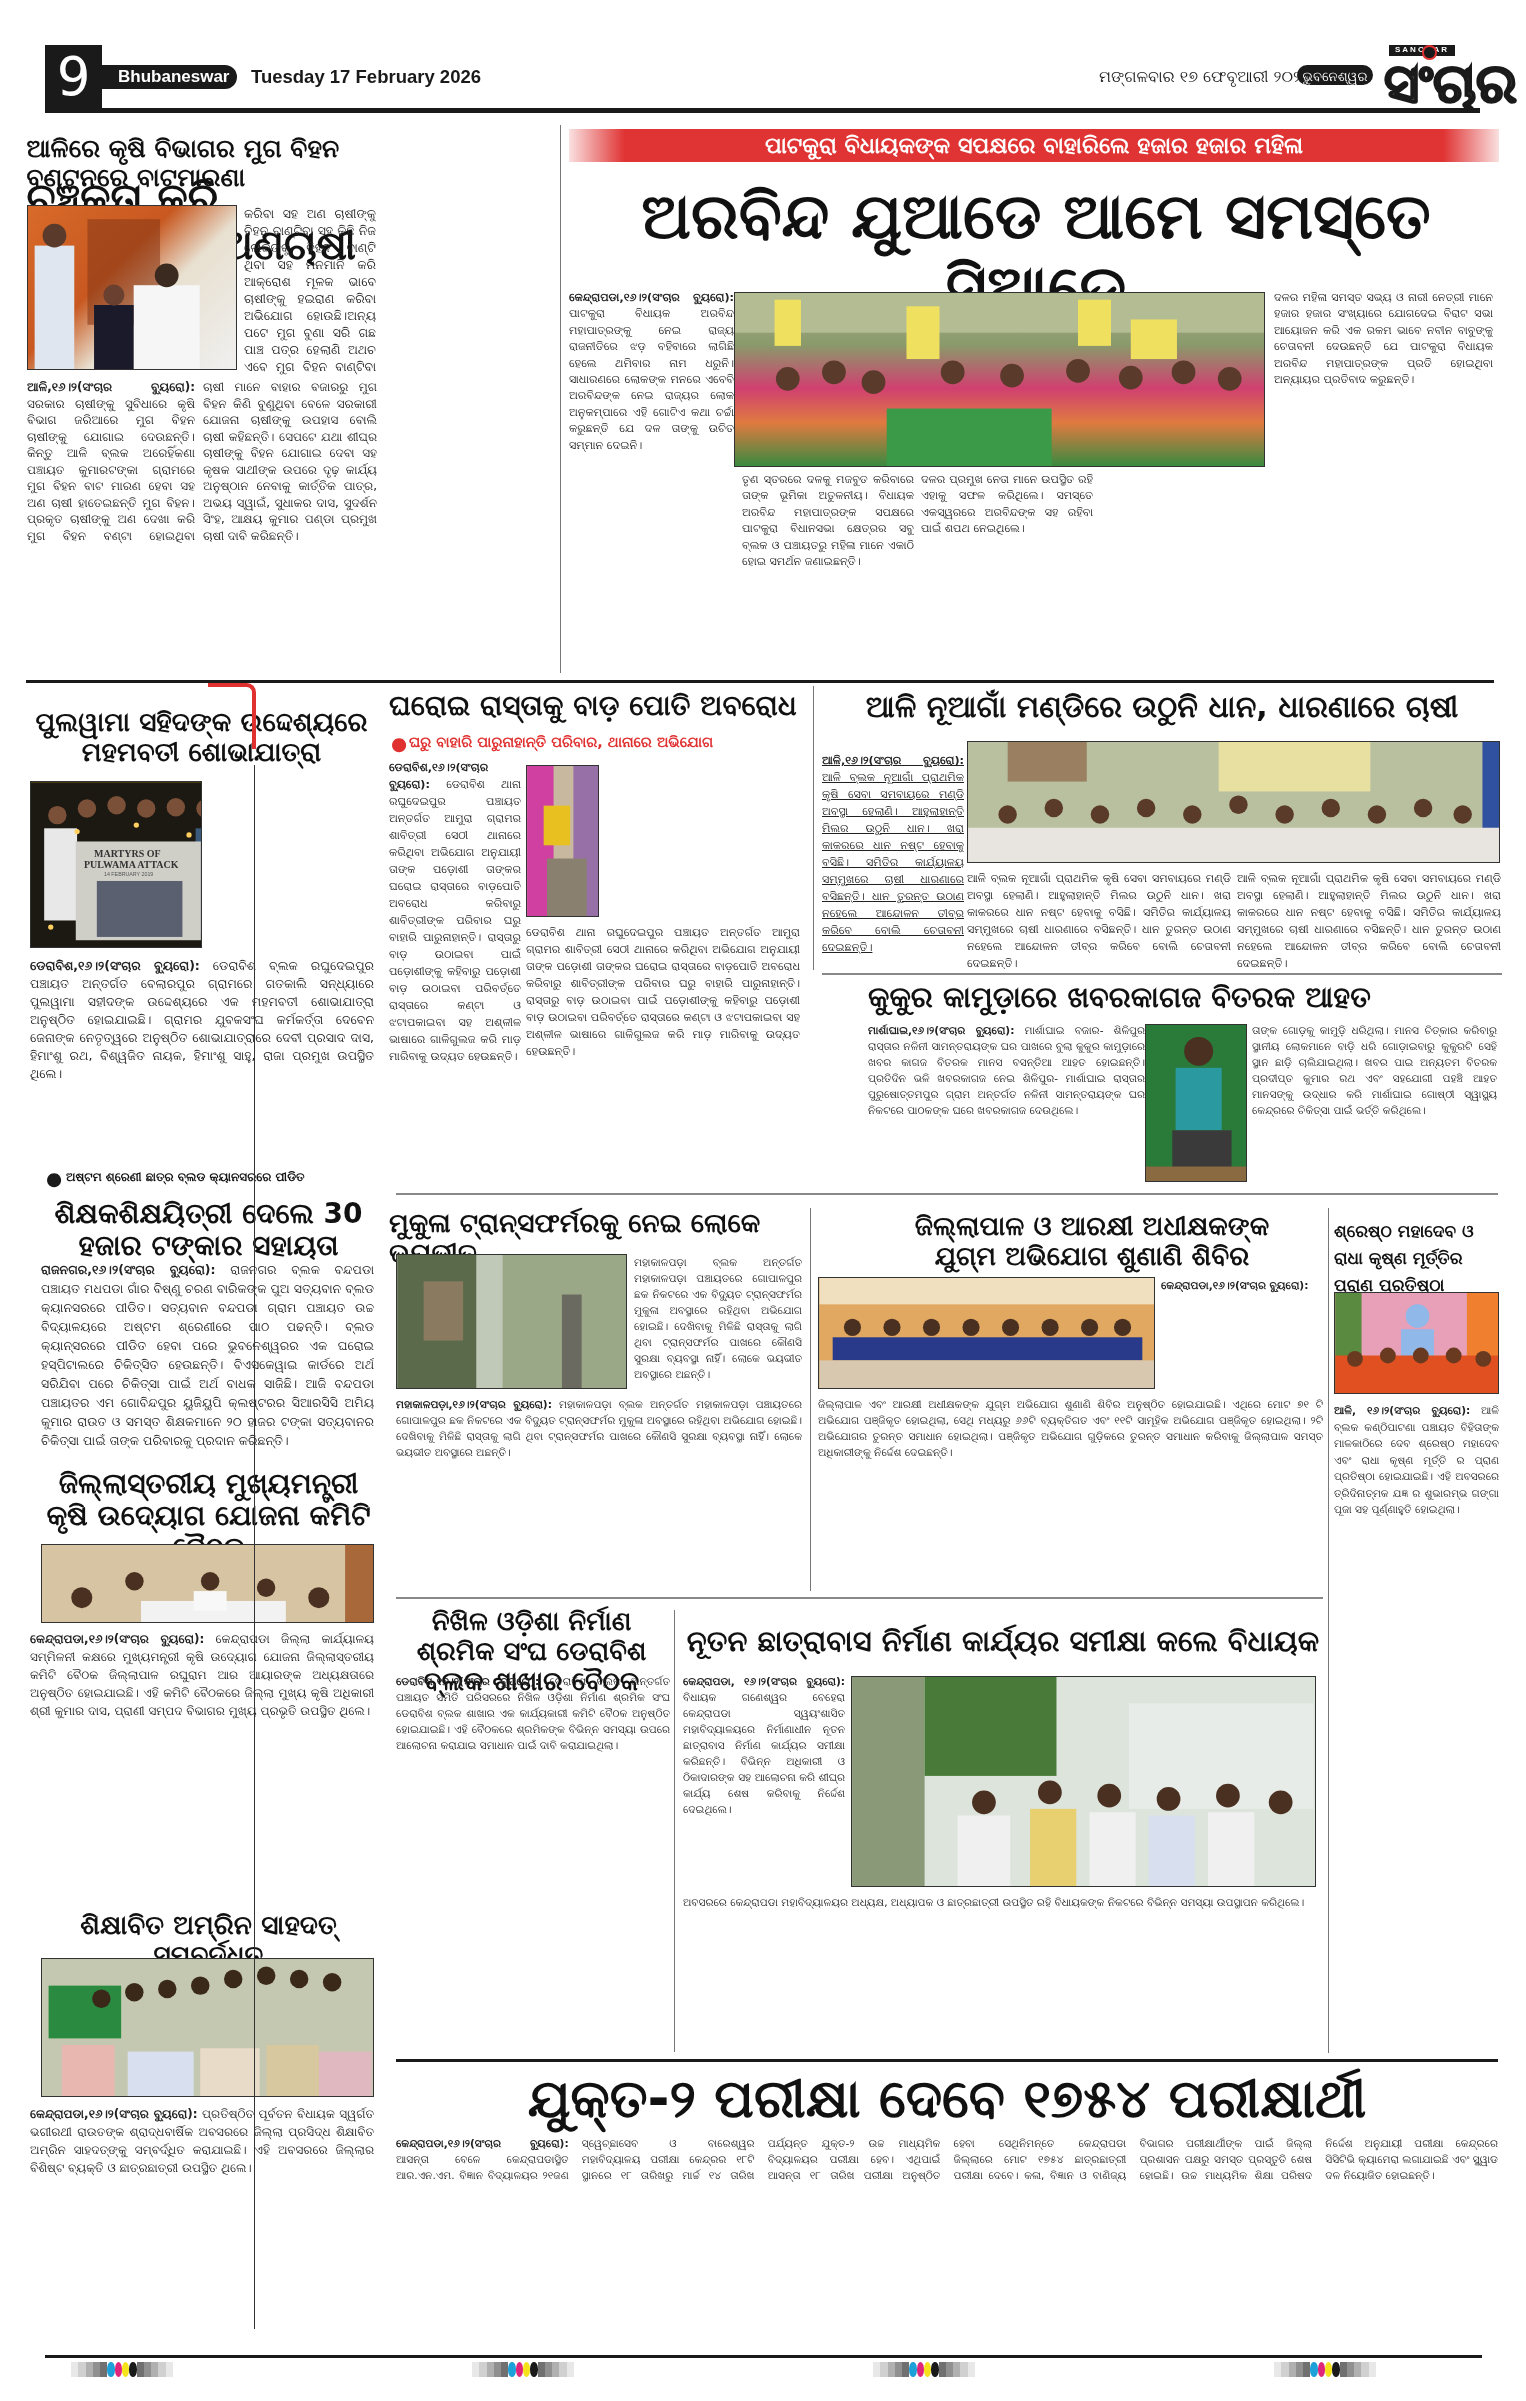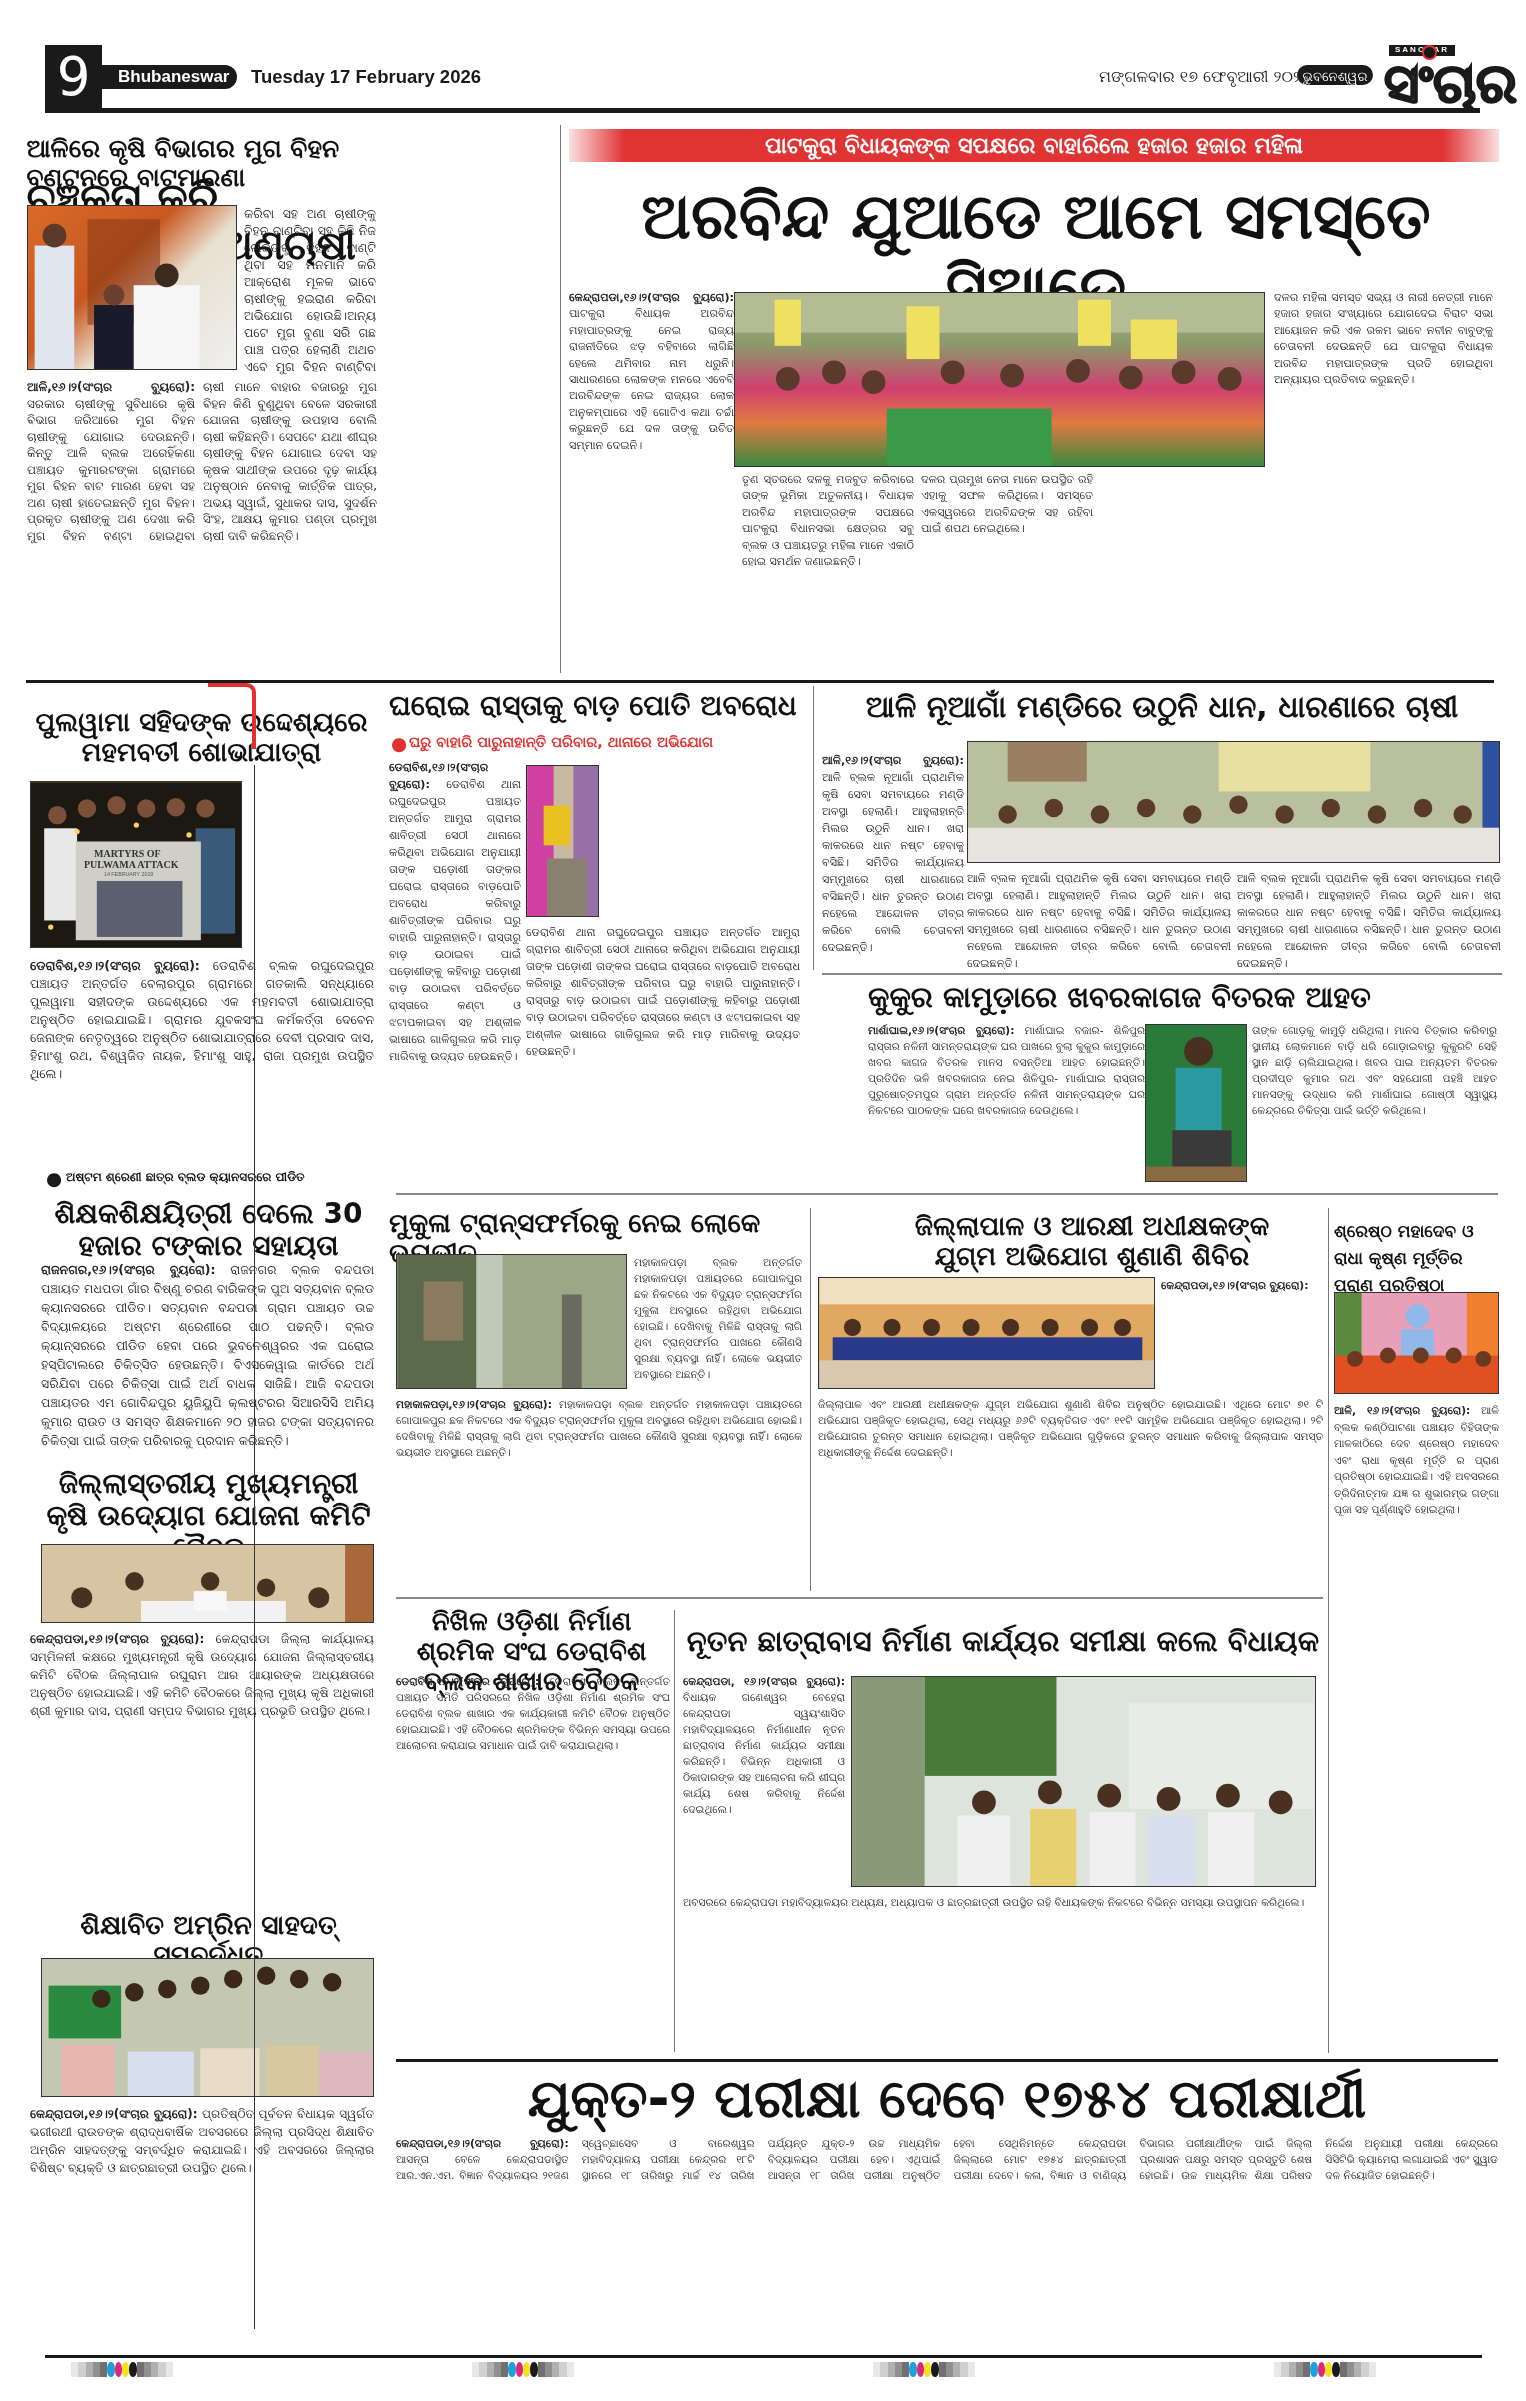--- a/index.html
+++ b/index.html
@@ -98,21 +98,21 @@
   </div>
   <div class="body-text" style="left:742px;top:472px;width:172px;height:198px;font-size:11.2px;line-height:16.4px;">ତୃଣ ସ୍ତରରେ ଦଳକୁ ମଜବୁତ କରିବାରେ ତାଙ୍କ ଭୂମିକା ଅତୁଳନୀୟ। ବିଧାୟକ ଅରବିନ୍ଦ ମହାପାତ୍ରଙ୍କ ସପକ୍ଷରେ ପାଟକୁରା ବିଧାନସଭା କ୍ଷେତ୍ରର ସବୁ ବ୍ଲକ ଓ ପଞ୍ଚାୟତରୁ ମହିଳା ମାନେ ଏକାଠି ହୋଇ ସମର୍ଥନ ଜଣାଇଛନ୍ତି।</div>
   <div class="body-text" style="left:921px;top:472px;width:172px;height:198px;font-size:11.2px;line-height:16.4px;">ଦଳର ପ୍ରମୁଖ ନେତା ମାନେ ଉପସ୍ଥିତ ରହି ଏହାକୁ ସଫଳ କରିଥିଲେ। ସମସ୍ତେ ଏକସ୍ୱରରେ ଅରବିନ୍ଦଙ୍କ ସହ ରହିବା ପାଇଁ ଶପଥ ନେଇଥିଲେ।</div>
   <div class="body-text" style="left:1274px;top:290px;width:219px;height:379px;font-size:11.2px;line-height:16.4px;">ଦଳର ମହିଳା ସମସ୍ତ ସଭ୍ୟ ଓ ନାରୀ ନେତ୍ରୀ ମାନେ ହଜାର ହଜାର ସଂଖ୍ୟାରେ ଯୋଗଦେଇ ବିରାଟ ସଭା ଆୟୋଜନ କରି ଏକ ରକମ ଭାବେ ନବୀନ ବାବୁଙ୍କୁ ଚେତାବନୀ ଦେଉଛନ୍ତି ଯେ ପାଟକୁରା ବିଧାୟକ ଅରବିନ୍ଦ ମହାପାତ୍ରଙ୍କ ପ୍ରତି ହୋଇଥିବା ଅନ୍ୟାୟର ପ୍ରତିବାଦ କରୁଛନ୍ତି।</div>
 </div>
 
 <div class="hrule" style="left:26.4px;top:680px;width:1468px;height:2.6px;background:#1a1a1a;"></div>
 
 <div>
   <div class="hl" style="left:30px;top:707px;width:343px;font-size:26.4px;text-align:center;">ପୁଲୱାମା ସହିଦଙ୍କ ଉଦ୍ଦେଶ୍ୟରେ ମହମବତୀ ଶୋଭାଯାତ୍ରା</div>
-  <div class="photo" style="left:30px;top:781px;width:212px;height:167px;background:#eab308;">
+  <div class="photo" style="left:30px;top:781px;width:172px;height:167px;background:#eab308;">
     <svg width="212" height="167" viewBox="0 0 322 253">
       <rect x="0" y="0" width="322" height="253" fill="#1c1812"></rect>
       <g fill="#7a5038">
           <circle cx="40" cy="50" r="14"></circle>
           <circle cx="85" cy="40" r="14"></circle>
           <circle cx="130" cy="35" r="14"></circle>
           <circle cx="175" cy="40" r="14"></circle>
           <circle cx="220" cy="38" r="14"></circle>
           <circle cx="265" cy="40" r="14"></circle>
         </g>
@@ -218,21 +218,21 @@
       <rect x="30" y="140" width="60" height="90" fill="#8a8070"></rect>
     </svg>
   </div>
   <div class="body-text" style="left:526px;top:924px;width:274px;height:257px;font-size:11.2px;line-height:17px;">ଡେରାବିଶ ଥାନା ରଘୁଦେଇପୁର ପଞ୍ଚାୟତ ଅନ୍ତର୍ଗତ ଆମୁରା ଗ୍ରାମର ଶାବିତ୍ରୀ ସେଠୀ ଥାନାରେ କରିଥିବା ଅଭିଯୋଗ ଅନୁଯାୟୀ ତାଙ୍କ ପଡ଼ୋଶୀ ତାଙ୍କର ଘରୋଇ ରାସ୍ତାରେ ବାଡ଼ପୋତି ଅବରୋଧ କରିବାରୁ ଶାବିତ୍ରୀଙ୍କ ପରିବାର ଘରୁ ବାହାରି ପାରୁନାହାନ୍ତି। ରାସ୍ତାରୁ ବାଡ଼ ଉଠାଇବା ପାଇଁ ପଡ଼ୋଶୀଙ୍କୁ କହିବାରୁ ପଡ଼ୋଶୀ ବାଡ଼ ଉଠାଇବା ପରିବର୍ତ୍ତେ ରାସ୍ତାରେ କଣ୍ଟା ଓ ଝଟାପକାଇବା ସହ ଅଶ୍ଳୀଳ ଭାଷାରେ ଗାଳିଗୁଲଜ କରି ମାଡ଼ ମାରିବାକୁ ଉଦ୍ୟତ ହେଉଛନ୍ତି।</div>
 </div>
 
 <div class="vrule" style="left:813px;top:686px;height:284px;"></div>
 
 <div>
   <div class="hl" style="left:822px;top:690px;width:680px;font-size:30px;text-align:center;">ଆଳି ନୂଆଗାଁ ମଣ୍ଡିରେ ଉଠୁନି ଧାନ, ଧାରଣାରେ ଚାଷୀ</div>
-  <div class="body-text" style="left:822px;top:752px;width:142px;height:218px;font-size:11.2px;line-height:17px;">
+  <div class="body-text" style="left:822px;top:752px;width:142px;height:218px;font-size:11.2px;line-height:17px;text-decoration:underline;">
     <span class="dateline">ଆଳି,୧୬।୨(ସଂଚାର ବ୍ୟୁରୋ):</span>
     <span>ଆଳି ବ୍ଲକ ନୂଆଗାଁ ପ୍ରାଥମିକ କୃଷି ସେବା ସମବାୟରେ ମଣ୍ଡି ଅବସ୍ଥା ହେଲାଣି। ଆହୁଲାହାନ୍ତି ମିଲର ଉଠୁନି ଧାନ। ଖରା କାକରରେ ଧାନ ନଷ୍ଟ ହେବାକୁ ବସିଛି। ସମିତିର କାର୍ଯ୍ୟାଳୟ ସମ୍ମୁଖରେ ଚାଷୀ ଧାରଣାରେ ବସିଛନ୍ତି। ଧାନ ତୁରନ୍ତ ଉଠାଣ ନହେଲେ ଆନ୍ଦୋଳନ ତୀବ୍ର କରିବେ ବୋଲି ଚେତାବନୀ ଦେଇଛନ୍ତି।</span>
   </div>
   <div class="photo" style="left:967px;top:741px;width:533px;height:122px;background:#a8b898;">
     <svg width="533" height="122" viewBox="0 0 808 185">
       <rect x="0" y="0" width="808" height="185" fill="#b8c0a0"></rect>
       <rect x="60" y="0" width="120" height="60" fill="#9a8060"></rect>
       <rect x="380" y="0" width="230" height="75" fill="#e8e0a0"></rect>
       <rect x="780" y="0" width="28" height="185" fill="#3050a0"></rect>
       <g fill="#5a3a28">

